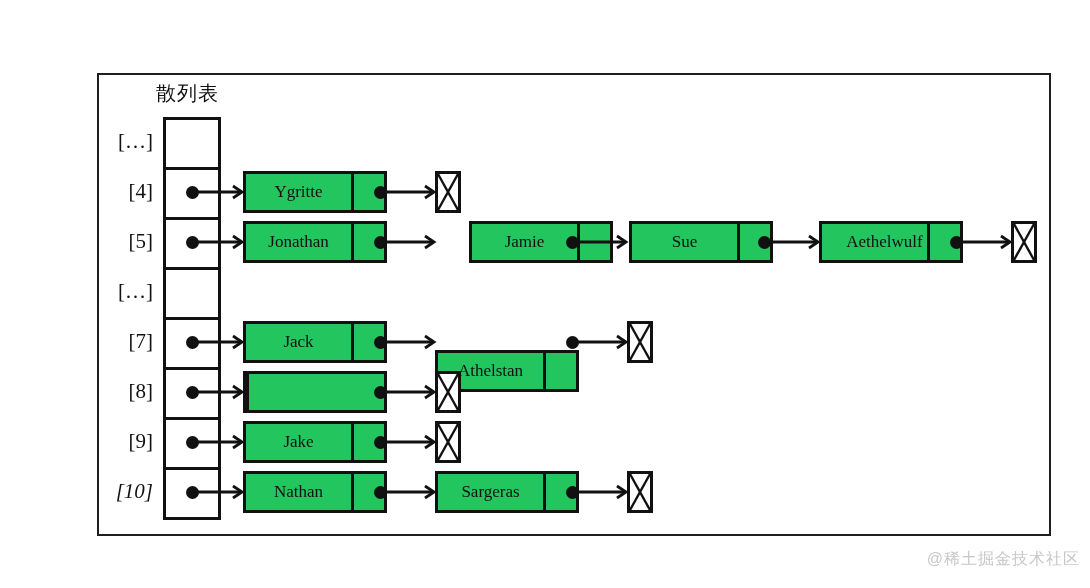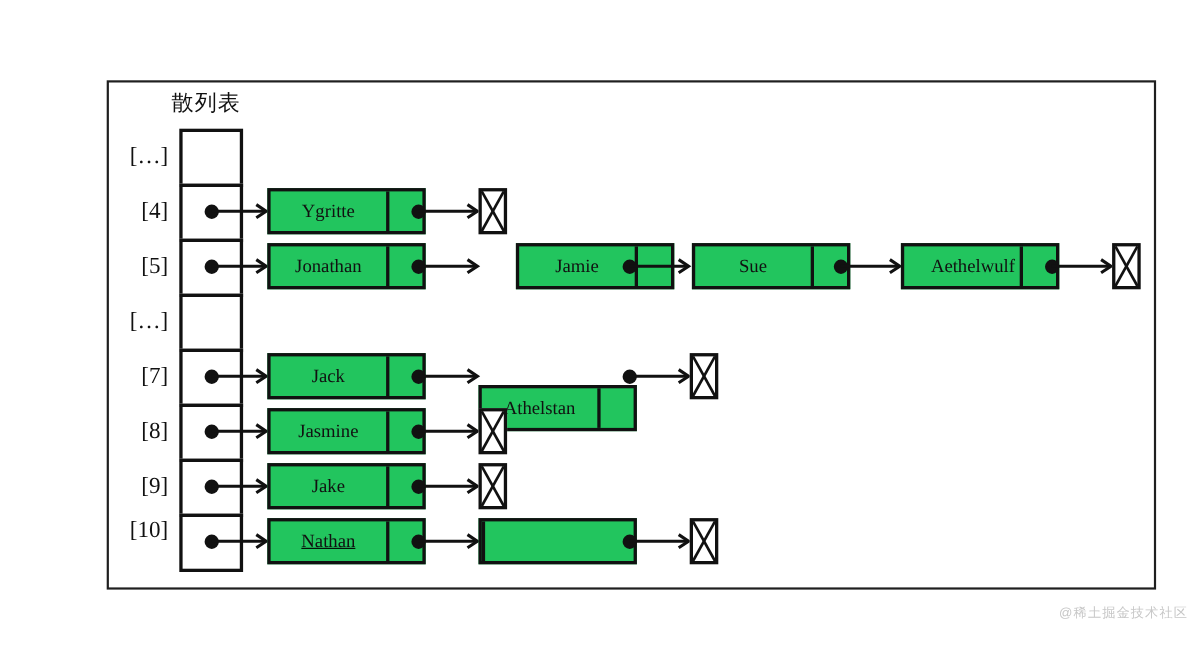--- a/index.html
+++ b/index.html
@@ -39,21 +39,21 @@
     position:absolute; width:13px; height:13px; border-radius:50%;
     background:#111;
   }
   .arrow-svg, .null-x-svg { position:absolute; overflow:visible; display:block; }
   .null-box {
     position:absolute; width:26px; height:42px;
     border:3px solid #111; box-sizing:border-box; background:#ffffff;
   }
   .watermark {
     position:absolute; right:10px; top:549px;
-    font-size:12px; color:#c7c7c7;
+    font-size:16px; color:#c7c7c7;
     font-family:"Liberation Sans", sans-serif;
     letter-spacing:1px;
   }
 </style>
 </head>
 <body>
 
 <div id="stage">
   <div class="frame"></div>
   <div class="title">散列表</div>
@@ -165,21 +165,20 @@
         </svg>
       </div>
       <div class="bucket-label" style="left: 93px; top: 378px; width: 60px;">[8]</div>
       <div class="bucket-cell" style="left: 163px; top: 367px;"></div>
       <div class="dot" style="left: 185.5px; top: 385.5px;"></div>
       <svg class="arrow-svg" width="51" height="20" style="left: 192px; top: 382px;">
         <line x1="0" y1="10" x2="49" y2="10" stroke="#111111" stroke-width="2.8"></line>
         <polyline points="41,4 50,10 41,16" fill="none" stroke="#111111" stroke-width="2.8"></polyline>
       </svg>
       <div class="node" style="left: 243px; top: 371px;">
-        <div class="node-value">Jasmine</div>
         <div class="node-pointer"></div>
       </div>
       <div class="dot" style="left: 373.5px; top: 385.5px;"></div>
       <svg class="arrow-svg" width="55" height="20" style="left: 380px; top: 382px;">
         <line x1="0" y1="10" x2="53" y2="10" stroke="#111111" stroke-width="2.8"></line>
         <polyline points="45,4 54,10 45,16" fill="none" stroke="#111111" stroke-width="2.8"></polyline>
       </svg>
       <div class="null-box" style="left: 435px; top: 371px;">
         <svg class="null-x-svg" width="20" height="36" style="left: 0px; top: 0px;">
           <line x1="0" y1="0" x2="20" y2="36" stroke="#111111" stroke-width="2.4"></line>
@@ -201,37 +200,38 @@
       <svg class="arrow-svg" width="55" height="20" style="left: 380px; top: 432px;">
         <line x1="0" y1="10" x2="53" y2="10" stroke="#111111" stroke-width="2.8"></line>
         <polyline points="45,4 54,10 45,16" fill="none" stroke="#111111" stroke-width="2.8"></polyline>
       </svg>
       <div class="null-box" style="left: 435px; top: 421px;">
         <svg class="null-x-svg" width="20" height="36" style="left: 0px; top: 0px;">
           <line x1="0" y1="0" x2="20" y2="36" stroke="#111111" stroke-width="2.4"></line>
           <line x1="20" y1="0" x2="0" y2="36" stroke="#111111" stroke-width="2.4"></line>
         </svg>
       </div>
-      <div class="bucket-label" style="left: 93px; top: 468px; width: 60px;">[10]</div>
+      <div class="bucket-label" style="left: 93px; top: 478px; width: 60px; font-style: italic;">[10]</div>
       <div class="bucket-cell" style="left: 163px; top: 467px;"></div>
       <div class="dot" style="left: 185.5px; top: 485.5px;"></div>
       <svg class="arrow-svg" width="51" height="20" style="left: 192px; top: 482px;">
         <line x1="0" y1="10" x2="49" y2="10" stroke="#111111" stroke-width="2.8"></line>
         <polyline points="41,4 50,10 41,16" fill="none" stroke="#111111" stroke-width="2.8"></polyline>
       </svg>
-      <div class="node" style="left: 243px; top: 471px; text-decoration: underline;">
+      <div class="node" style="left: 243px; top: 471px;">
         <div class="node-value">Nathan</div>
         <div class="node-pointer"></div>
       </div>
       <div class="dot" style="left: 373.5px; top: 485.5px;"></div>
       <svg class="arrow-svg" width="55" height="20" style="left: 380px; top: 482px;">
         <line x1="0" y1="10" x2="53" y2="10" stroke="#111111" stroke-width="2.8"></line>
         <polyline points="45,4 54,10 45,16" fill="none" stroke="#111111" stroke-width="2.8"></polyline>
       </svg>
       <div class="node" style="left: 435px; top: 471px;">
+        <div class="node-value">Sargeras</div>
         <div class="node-pointer"></div>
       </div>
       <div class="dot" style="left: 565.5px; top: 485.5px;"></div>
       <svg class="arrow-svg" width="55" height="20" style="left: 572px; top: 482px;">
         <line x1="0" y1="10" x2="53" y2="10" stroke="#111111" stroke-width="2.8"></line>
         <polyline points="45,4 54,10 45,16" fill="none" stroke="#111111" stroke-width="2.8"></polyline>
       </svg>
       <div class="null-box" style="left: 627px; top: 471px;">
         <svg class="null-x-svg" width="20" height="36" style="left: 0px; top: 0px;">
           <line x1="0" y1="0" x2="20" y2="36" stroke="#111111" stroke-width="2.4"></line>

